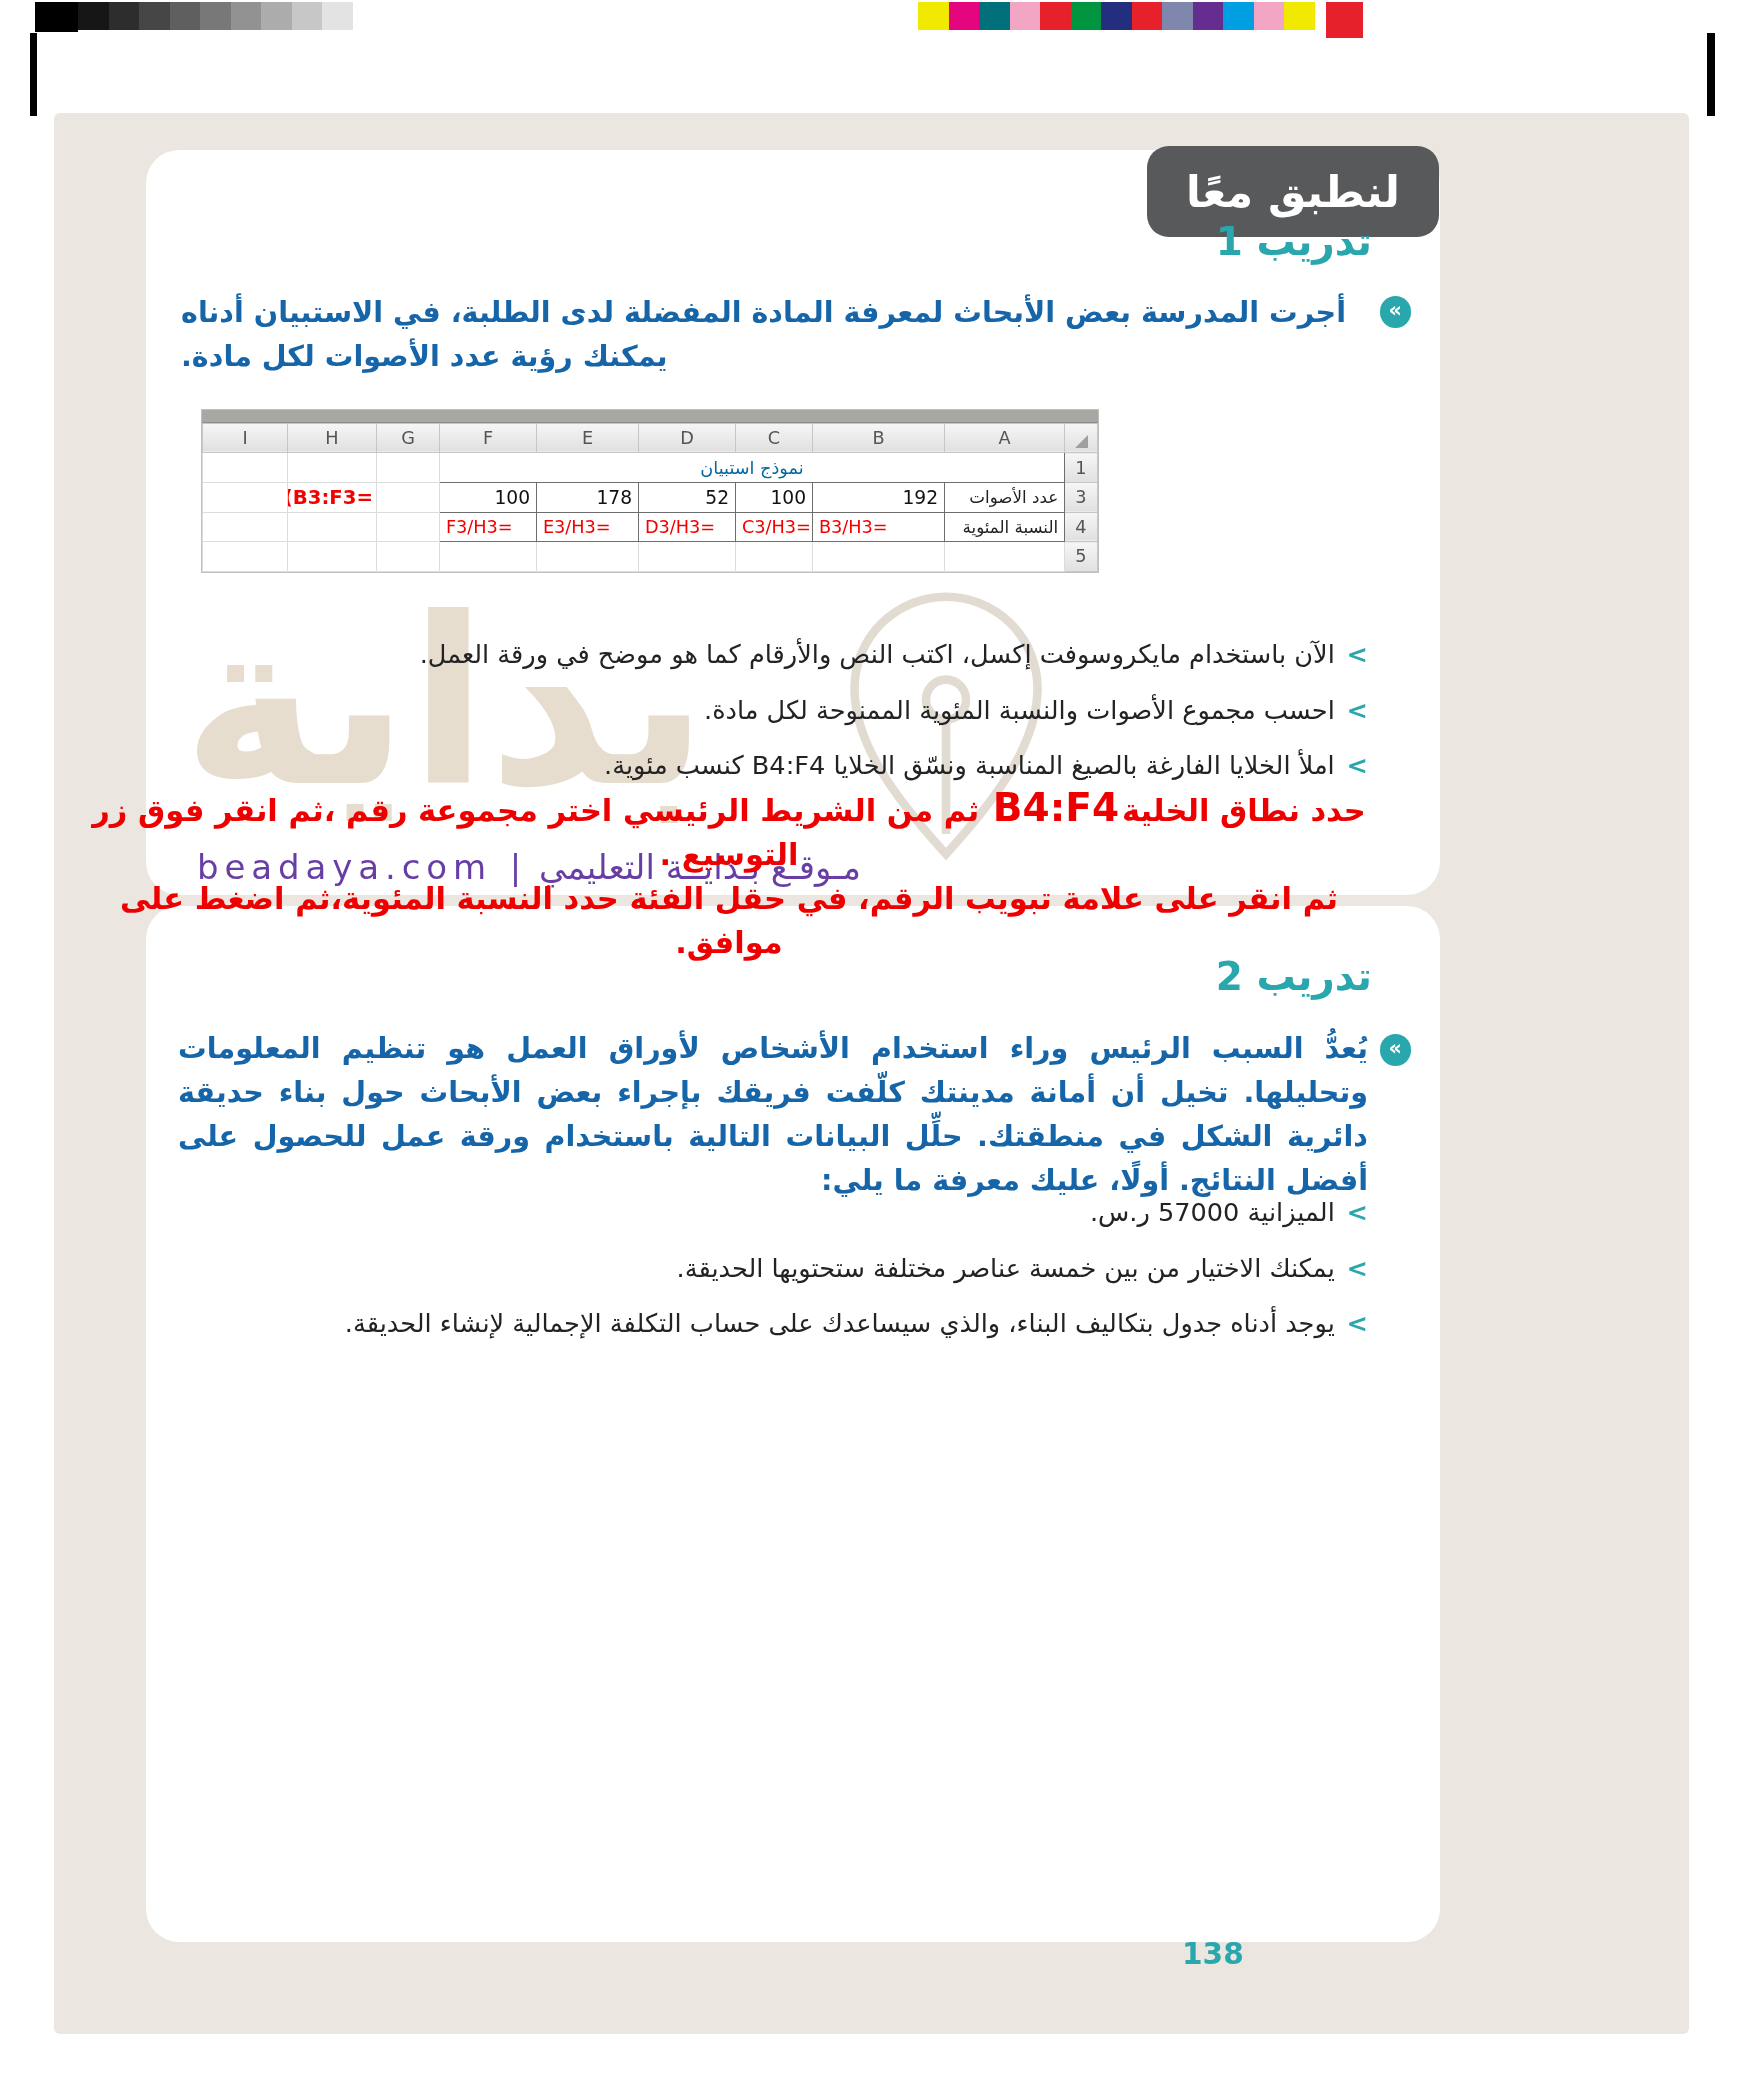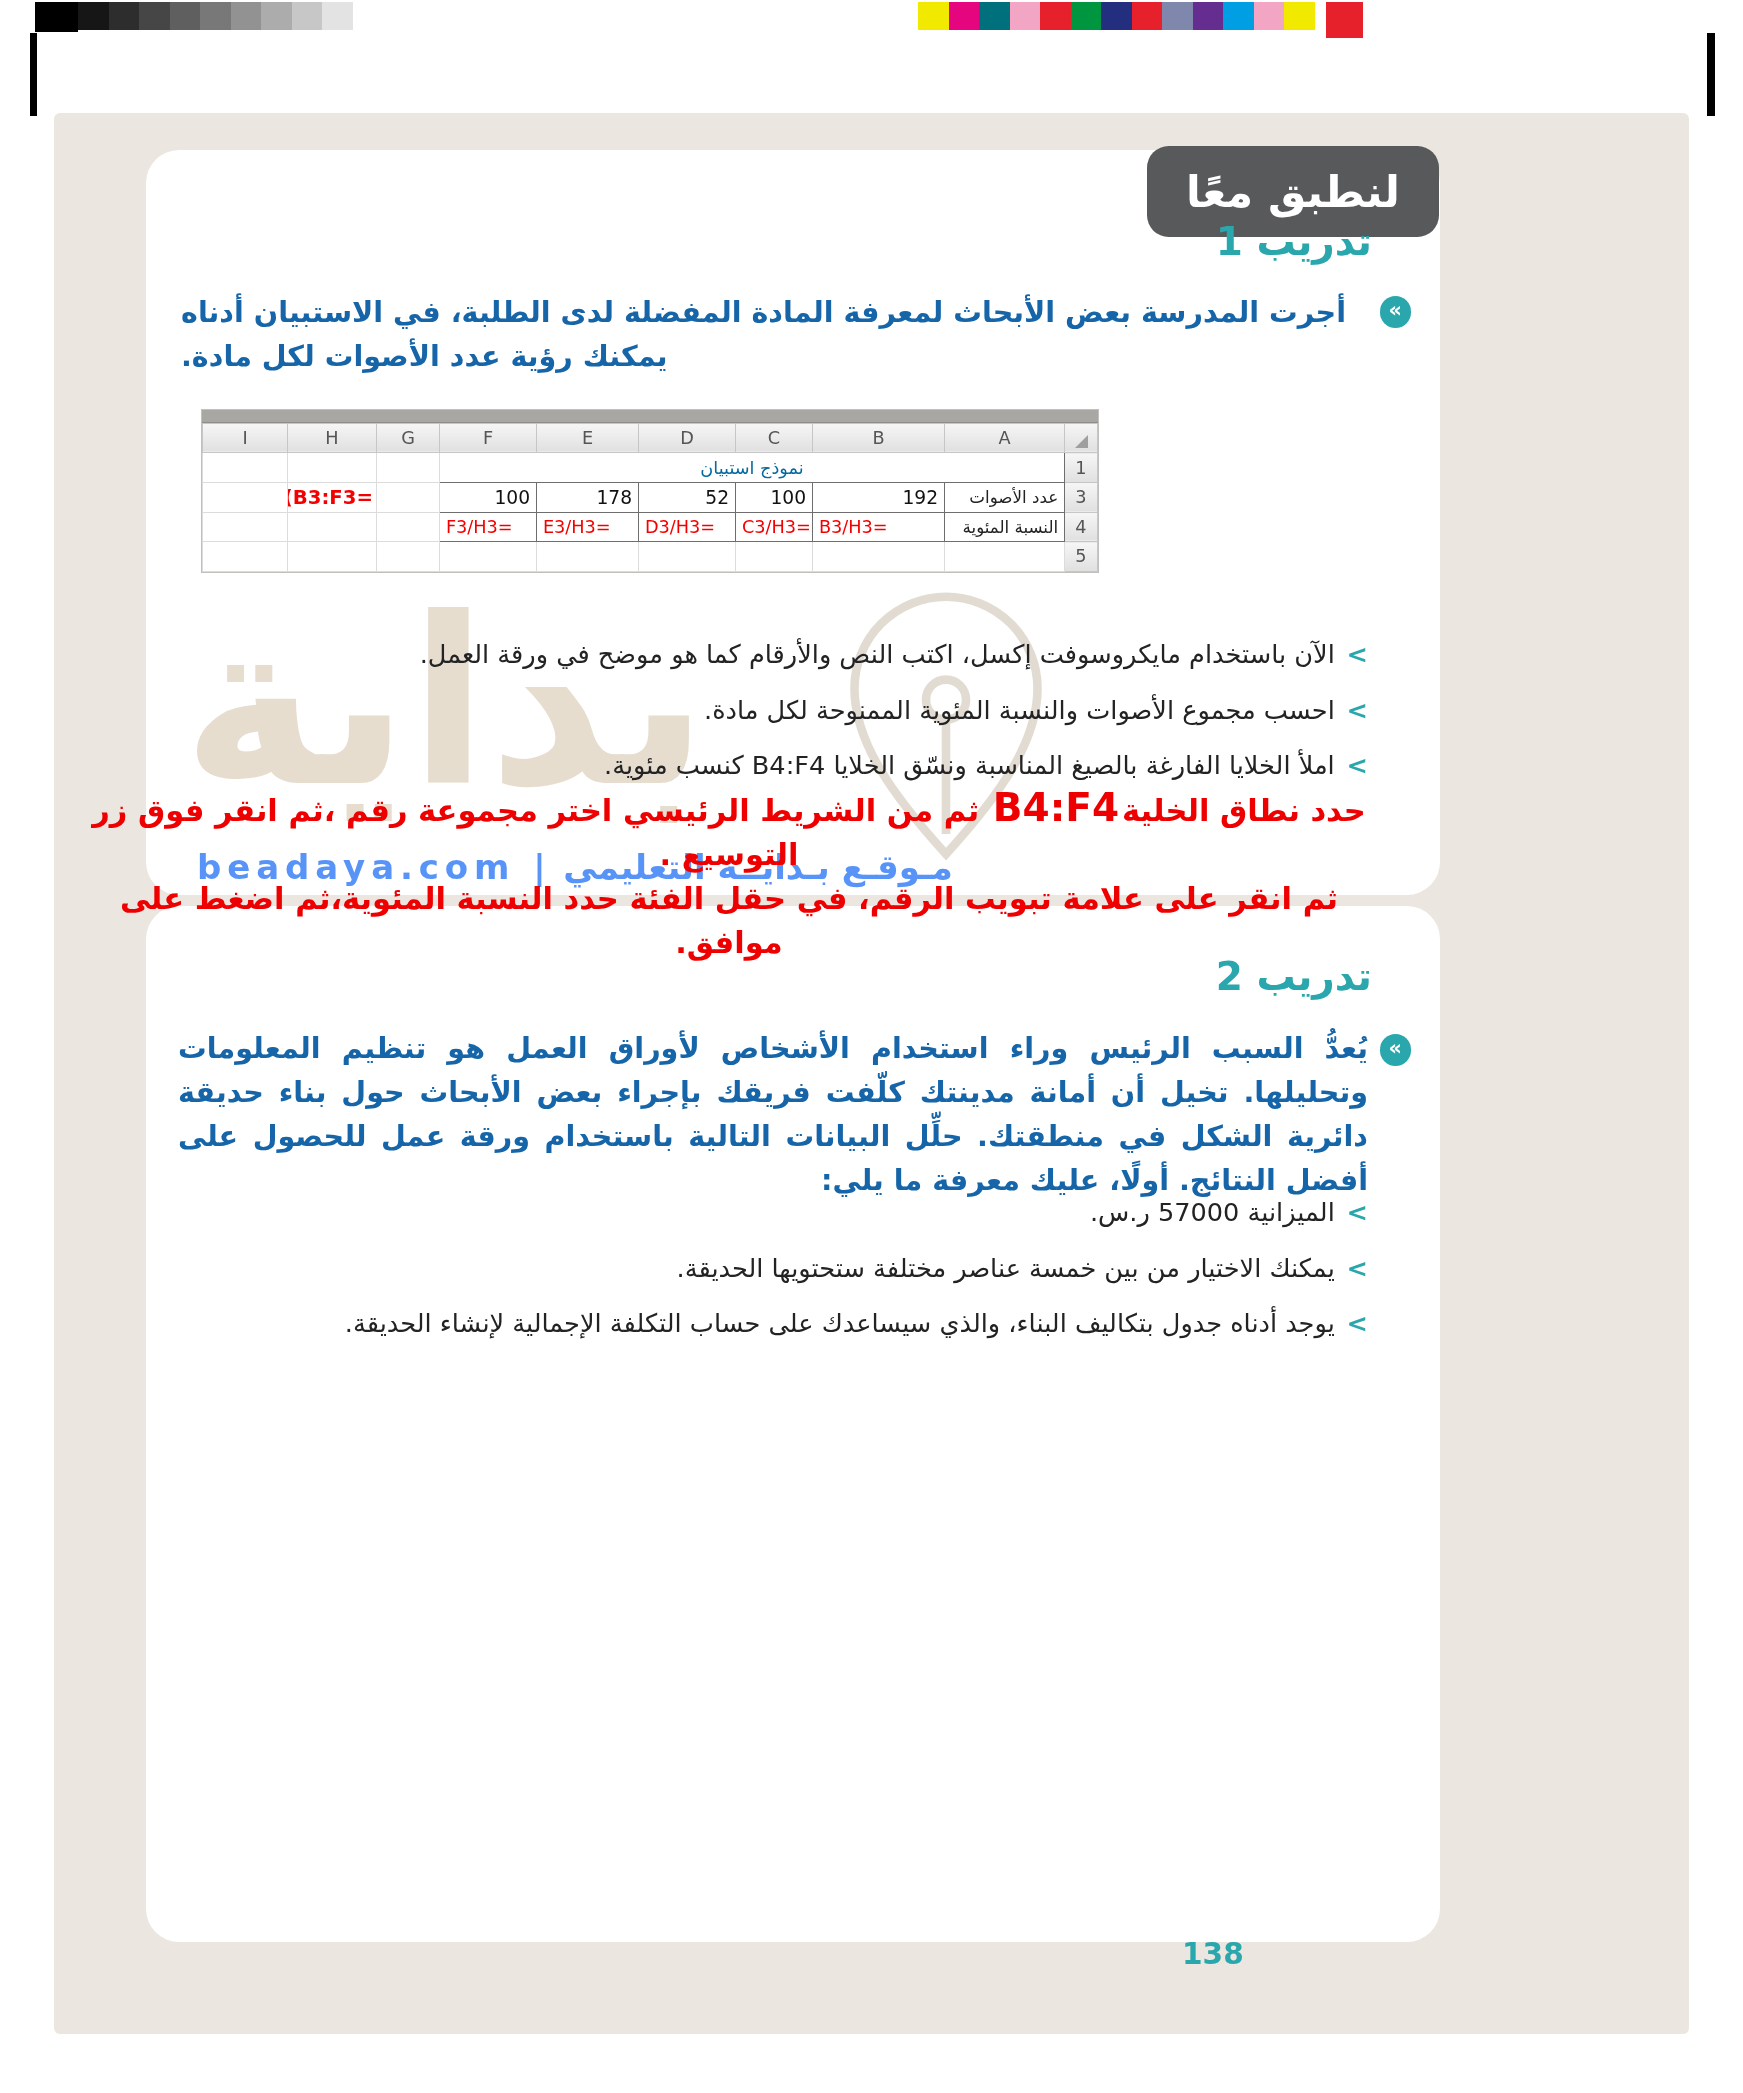--- a/index.html
+++ b/index.html
@@ -26,21 +26,21 @@
 
   
   .badge { position:absolute; left:1147px; top:106px; width:292px; height:91px; background:#58595b;
            border-radius:21.7px; color:#fff; display:flex; align-items:center; justify-content:center;
            font-size:43px; font-weight:bold; z-index:3; direction:rtl;margin-top:40px; }
 
   
   .wm { position:absolute; z-index:2; pointer-events:none; }
   .wm-brand { left:182px; top:576px; font-size:231px; font-weight:bold; color:#d7c9b3; opacity:.62; direction:rtl; line-height:1.1; }
   .wm-pen { left:803px; top:591px; opacity:.55; }
-  .wm-site { left:197px; top:847px; display:flex; align-items:center; gap:17.7px; font-size:34px; font-weight:bold; color:#3b82f6; opacity:.85; }
+  .wm-site { left:197px; top:847px; display:flex; align-items:center; gap:17.7px; font-size:34px; font-weight:normal; color:#4c1d95; opacity:.85; }
   .wm-site .latin { letter-spacing:5.9px; }
 
   
   .ex-title { position:absolute; z-index:3; font-size:39px; font-weight:bold; color:#2aa7ad; direction:rtl; }
   .intro { position:absolute; z-index:3; direction:rtl; text-align:left; color:#1565a8; font-weight:bold; font-size:28.6px; line-height:44px; }
   .intro.justify { text-align:justify; text-align-last:right; }
   .intro-badge { position:absolute; z-index:3; width:31.5px; height:31.5px; border-radius:50%; background:#2aa7ad; color:#fff;
                  display:flex; align-items:center; justify-content:center; font-size:20.7px; font-weight:bold; padding-bottom:3.9px; }
   .bullets { position:absolute; z-index:3; list-style:none; direction:rtl; font-size:25.6px; color:#232323; }
   .bullets li { margin-bottom:22.7px; text-align:right; line-height:33px; }

